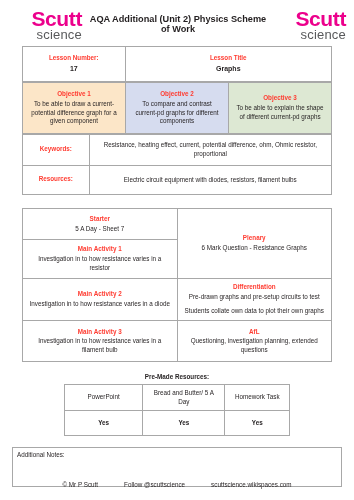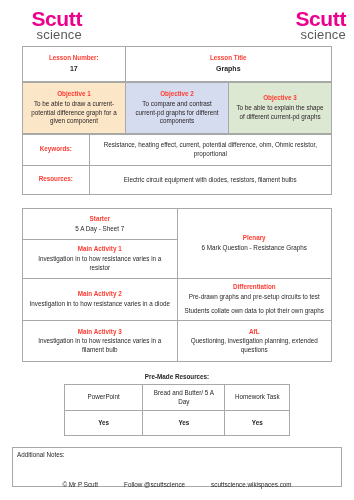--- a/index.html
+++ b/index.html
@@ -163,20 +163,21 @@
 </head>
 <body>
 
 <div class="page">
 
   <div class="header">
     <div class="logo">
       <div class="logo-main">Scutt</div>
       <div class="logo-sub">science</div>
     </div>
+    <div class="header-title">AQA Additional (Unit 2) Physics Scheme of Work</div>
     <div class="logo">
       <div class="logo-main">Scutt</div>
       <div class="logo-sub">science</div>
     </div>
   </div>
 
   <div class="top-wrap">
     <table class="tbl">
       <tbody>
           <tr>

